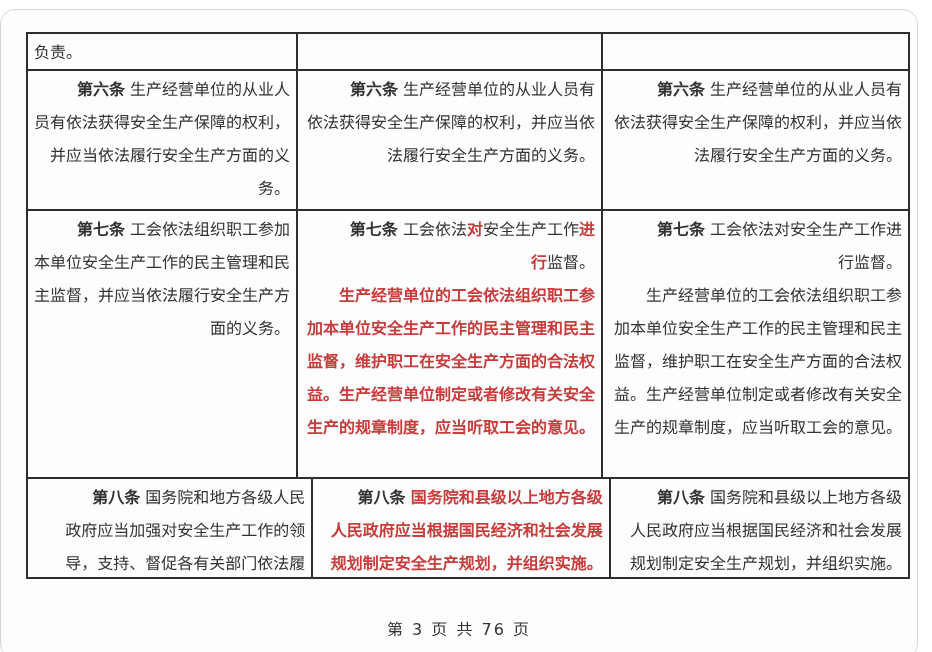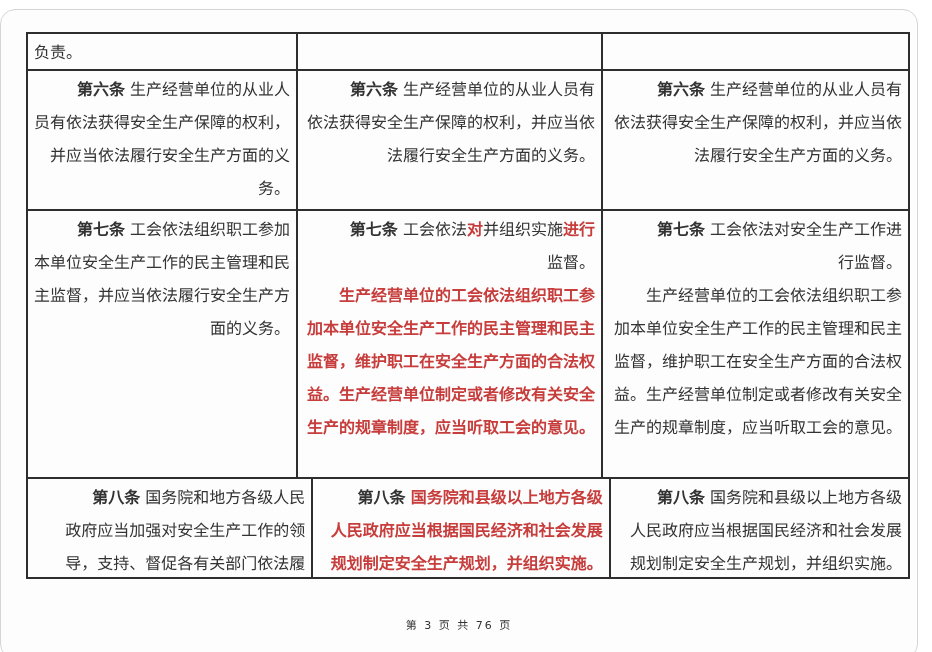--- a/index.html
+++ b/index.html
@@ -55,21 +55,21 @@
   }
   .para.indent{text-indent:2em;text-align:right;}
   .run-normal{color:var(--text);}
   .run-bold{color:var(--text);font-weight:700;}
   .run-red{color:var(--insertion);font-weight:600;}
   .footer{
     position:absolute;
     left:0;right:0;
     top:606px;
     text-align:center;
-    font-size:11px;
+    font-size:16px;
     letter-spacing:2px;
     color:var(--text);
   }
 </style>
 </head>
 <body>
 
 <div class="page">
   <div class="doc-table">
       <div class="trow" style="height: 35px;">
@@ -88,21 +88,21 @@
         </div>
         <div class="tcell" style="width: 305px;">
           <p class="para indent"><span class="run-bold">第六条</span><span class="run-normal"> 生产经营单位的从业人员有依法获得安全生产保障的权利，并应当依法履行安全生产方面的义务。</span></p>
         </div>
       </div>
       <div class="trow" style="height: 266px;">
         <div class="tcell" style="width: 270px;">
           <p class="para indent"><span class="run-bold">第七条</span><span class="run-normal"> 工会依法组织职工参加本单位安全生产工作的民主管理和民主监督，并应当依法履行安全生产方面的义务。</span></p>
         </div>
         <div class="tcell" style="width: 305px;">
-          <p class="para indent"><span class="run-bold">第七条</span><span class="run-normal"> 工会依法</span><span class="run-red">对</span><span class="run-normal">并组织实施</span><span class="run-red">进行</span><span class="run-normal">监督。</span></p>
+          <p class="para indent"><span class="run-bold">第七条</span><span class="run-normal"> 工会依法</span><span class="run-red">对</span><span class="run-normal">安全生产工作</span><span class="run-red">进行</span><span class="run-normal">监督。</span></p>
           <p class="para indent"><span class="run-red">生产经营单位的工会依法组织职工参加本单位安全生产工作的民主管理和民主监督，维护职工在安全生产方面的合法权益。生产经营单位制定或者修改有关安全生产的规章制度，应当听取工会的意见。</span></p>
         </div>
         <div class="tcell" style="width: 305px;">
           <p class="para indent"><span class="run-bold">第七条</span><span class="run-normal"> 工会依法对安全生产工作进行监督。</span></p>
           <p class="para indent"><span class="run-normal">生产经营单位的工会依法组织职工参加本单位安全生产工作的民主管理和民主监督，维护职工在安全生产方面的合法权益。生产经营单位制定或者修改有关安全生产的规章制度，应当听取工会的意见。</span></p>
         </div>
       </div>
       <div class="trow" style="height: 98px;">
         <div class="tcell" style="width: 270px;">
           <p class="para indent"><span class="run-bold">第八条</span><span class="run-normal"> 国务院和地方各级人民政府应当加强对安全生产工作的领导，支持、督促各有关部门依法履行</span></p>

